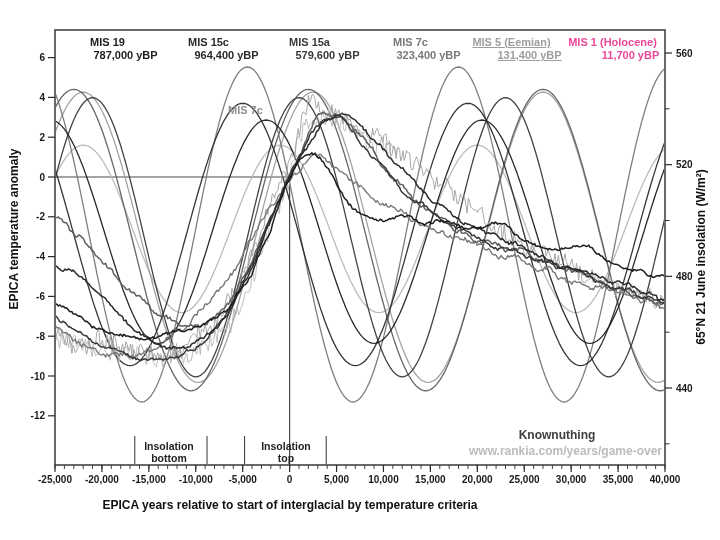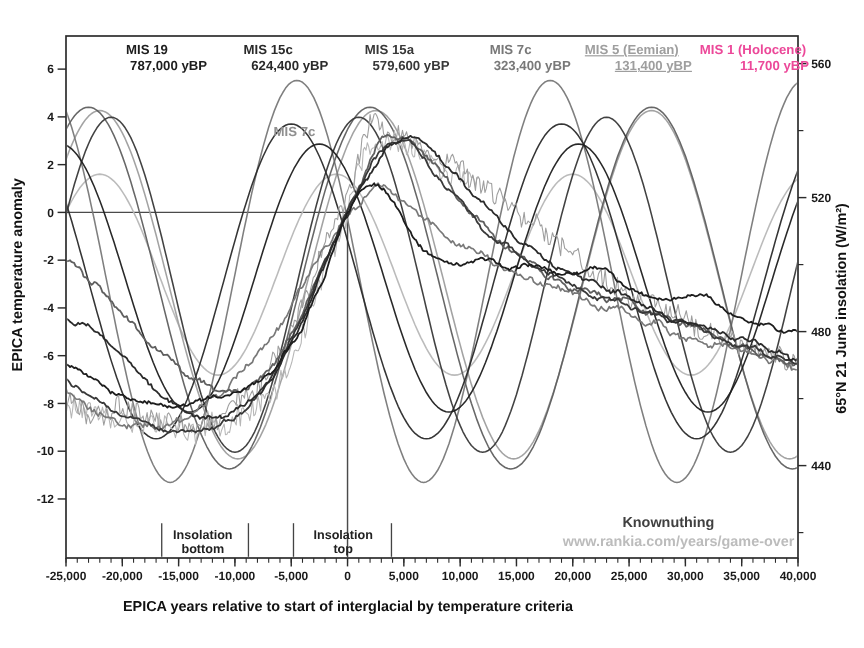--- a/index.html
+++ b/index.html
@@ -1,19 +1,19 @@
 <!DOCTYPE html>
 <html><head>
 <meta charset="utf-8">
 <style>
   html,body{margin:0;padding:0;background:#ffffff;}
   .stage{position:relative;width:720px;height:540px;background:#ffffff;overflow:hidden;
          font-family:"Liberation Sans", sans-serif;}
   #chart-svg{position:absolute;left:0;top:0;}
-  .legend-row{position:absolute;left:72px;top:36px;width:606px;display:flex;}
+  .legend-row{position:absolute;left:57px;top:36px;width:606px;display:flex;}
   .legend-entry{flex:1;text-align:center;line-height:13px;white-space:nowrap;}
   .legend-entry .l1{font-size:11px;font-weight:bold;}
   .legend-entry .l2{font-size:11px;font-weight:bold;margin-left:36px;}
   .axis-title{position:absolute;font-weight:bold;font-size:12px;color:#111;text-align:center;}
   .rot{transform:rotate(-90deg);}
   .inplot-label{position:absolute;left:228px;top:104px;font-size:11px;font-weight:bold;color:#8f8f8f;}
   .bracket-text{position:absolute;width:110px;text-align:center;font-size:10.5px;font-weight:bold;
                 color:#222;line-height:12px;}
   .watermark1{position:absolute;left:447px;top:428px;width:220px;text-align:center;
               font-size:12px;font-weight:bold;color:#404040;}
@@ -187,21 +187,21 @@
       </g>
     </svg>
 
   <div class="legend-row" id="legend-row">
       <div class="legend-entry" style="color: rgb(29, 29, 29);">
         <div class="l1">MIS 19</div>
         <div class="l2">787,000 yBP</div>
       </div>
       <div class="legend-entry" style="color: rgb(42, 42, 42);">
         <div class="l1">MIS 15c</div>
-        <div class="l2">624,400 yBP</div>
+        <div class="l2">964,400 yBP</div>
       </div>
       <div class="legend-entry" style="color: rgb(56, 56, 56);">
         <div class="l1">MIS 15a</div>
         <div class="l2">579,600 yBP</div>
       </div>
       <div class="legend-entry" style="color: rgb(120, 120, 120);">
         <div class="l1">MIS 7c</div>
         <div class="l2">323,400 yBP</div>
       </div>
       <div class="legend-entry" style="color: rgb(158, 158, 158); text-decoration: underline;">

